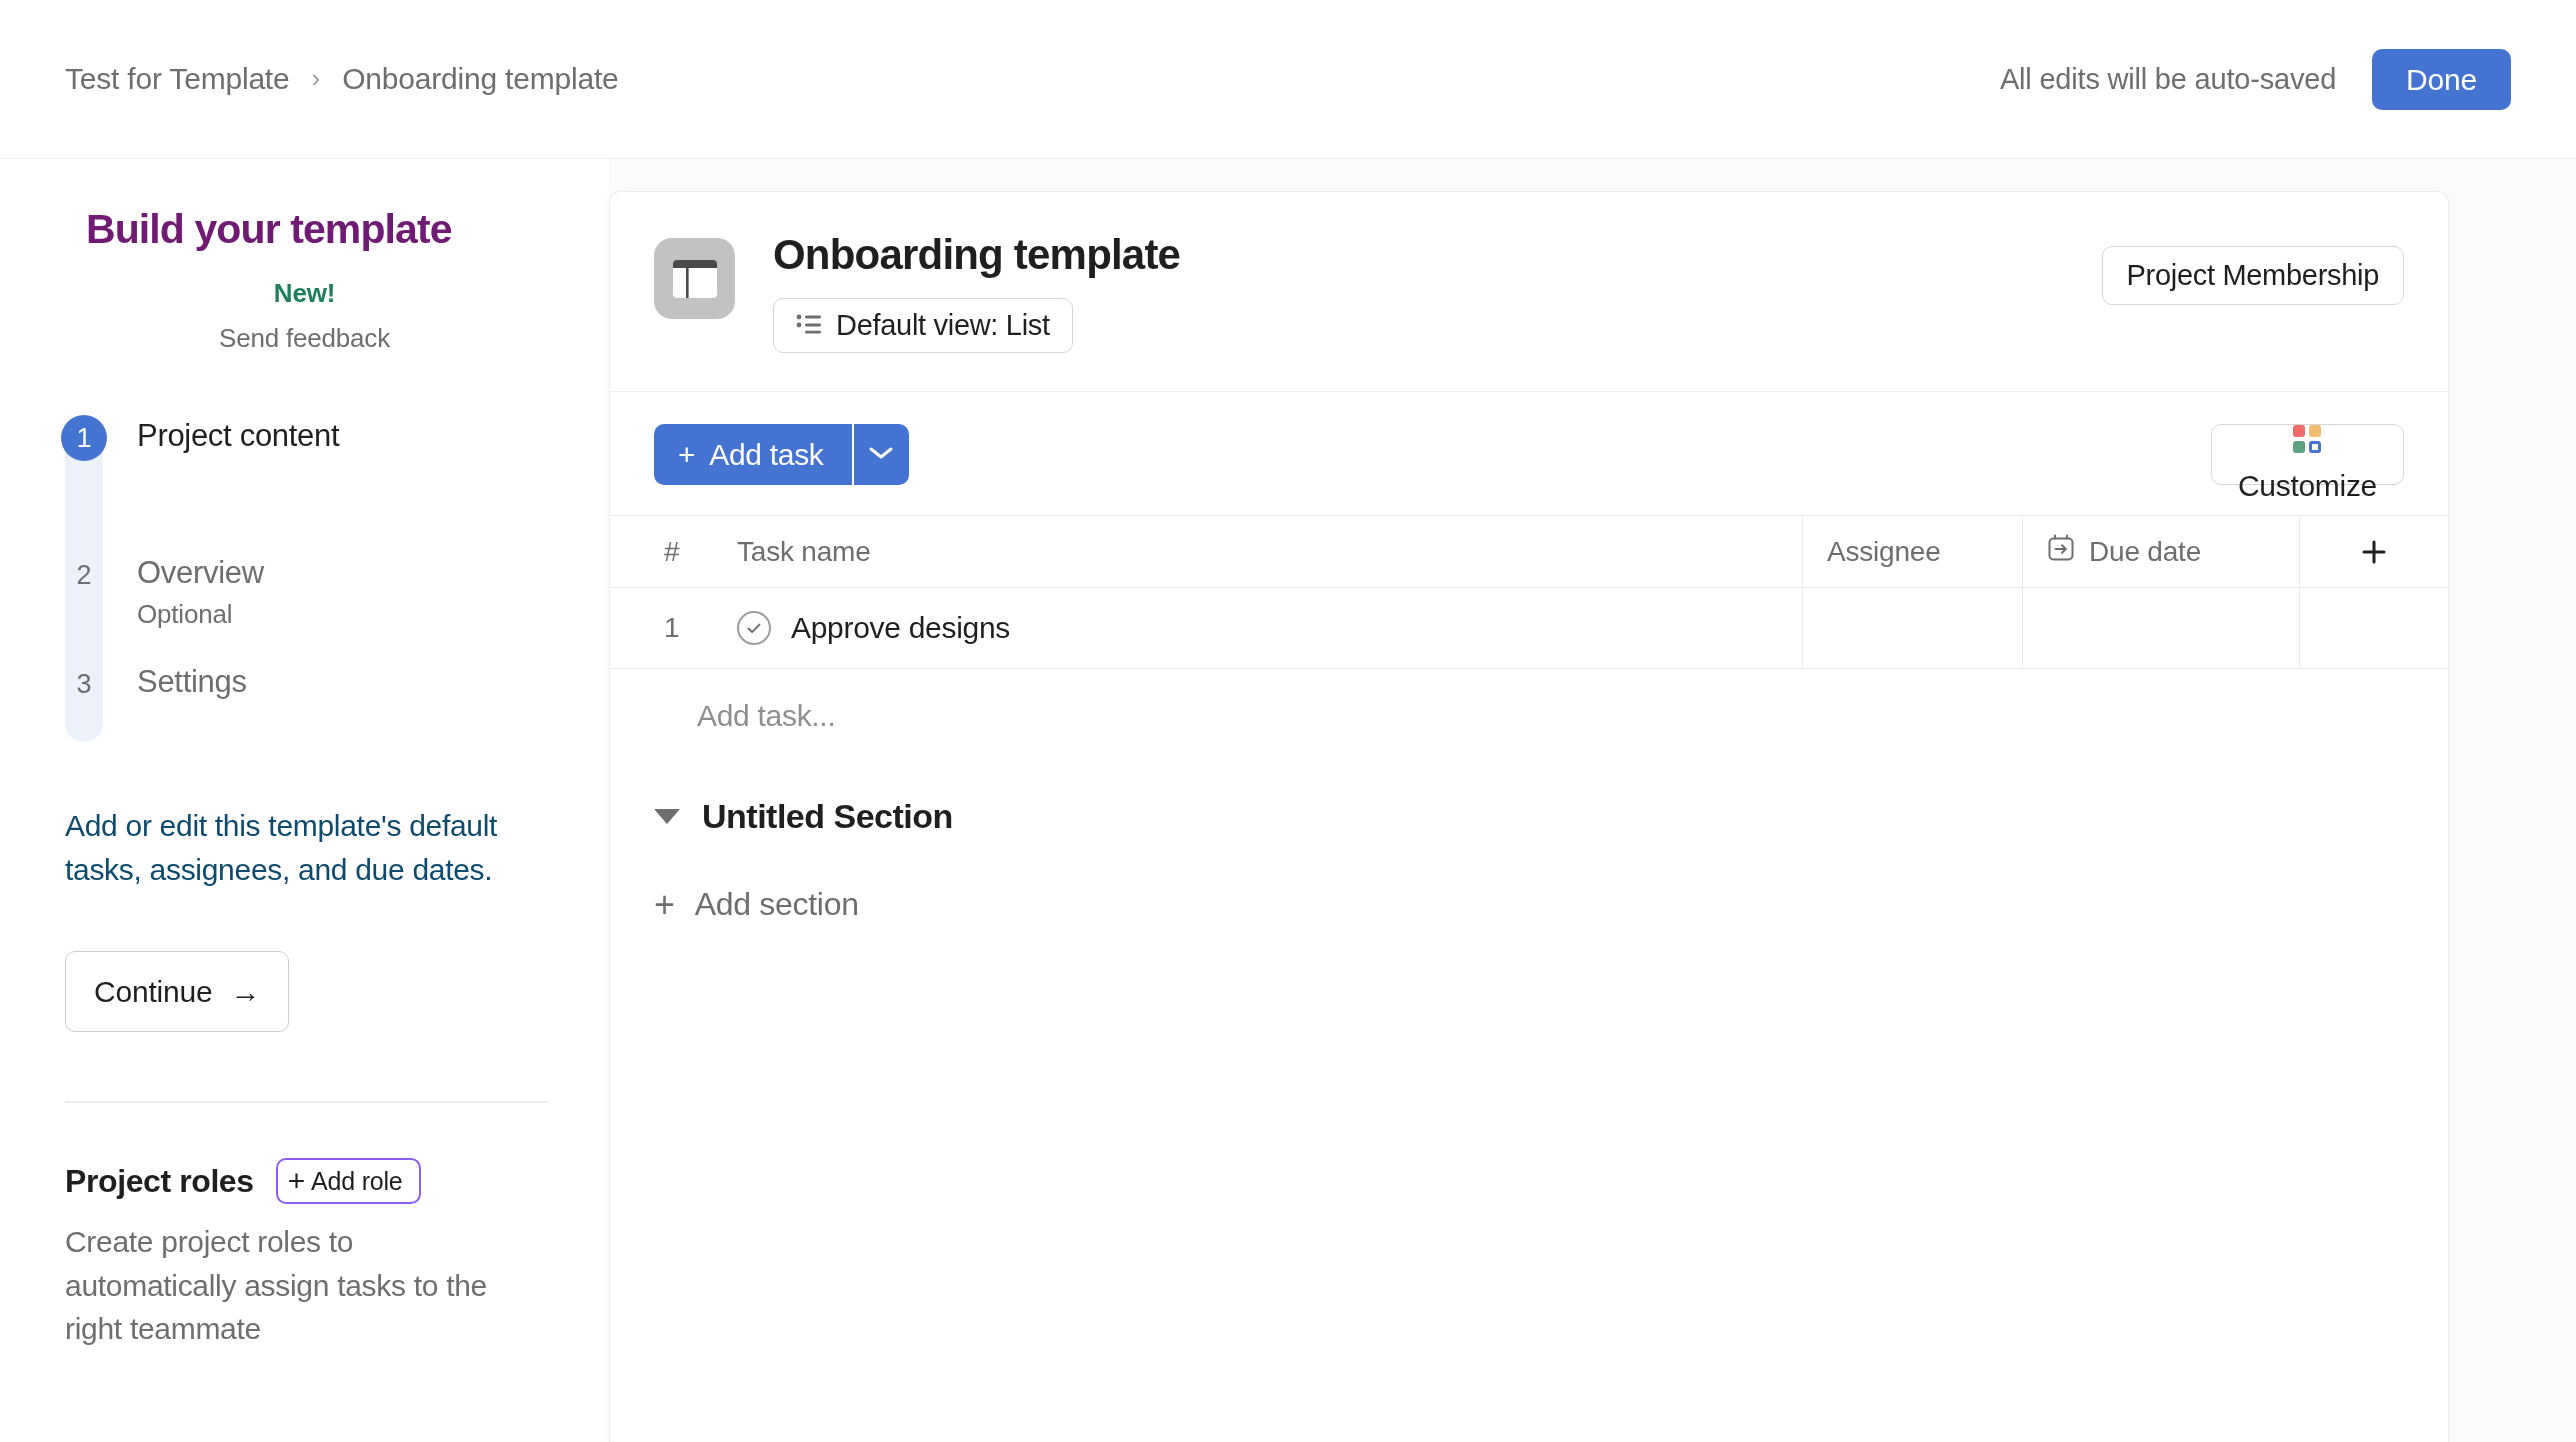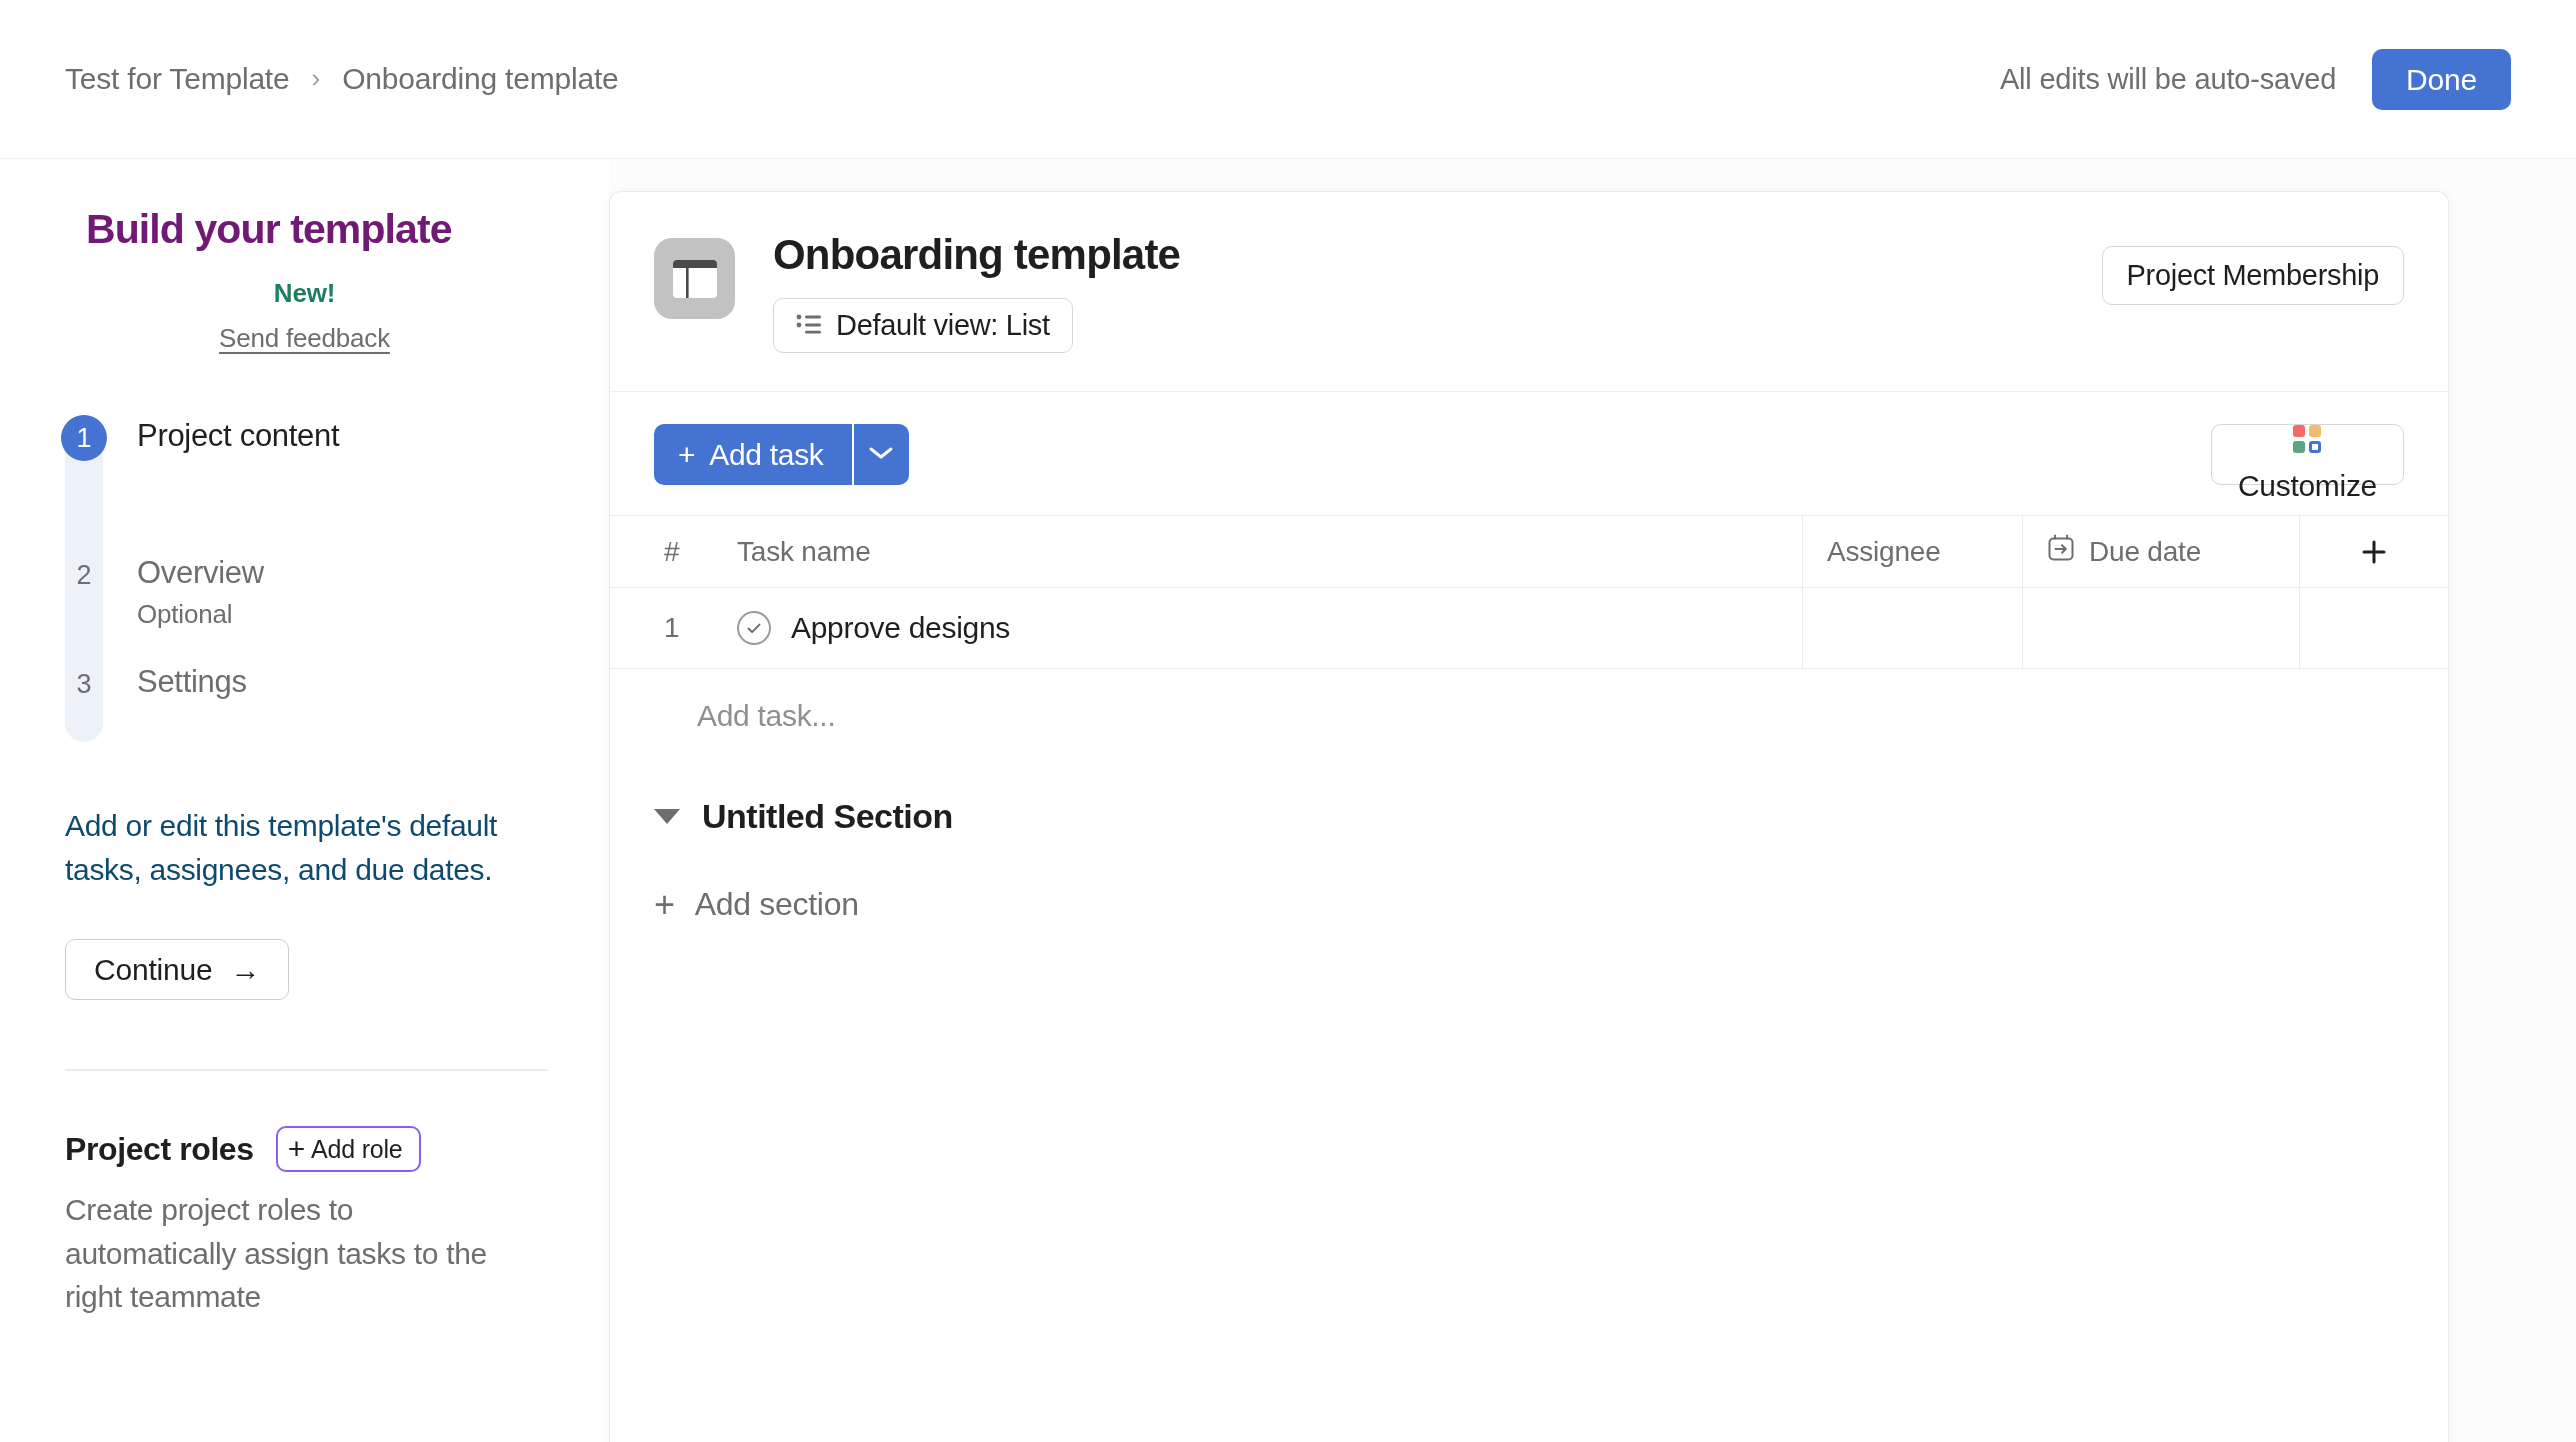--- a/index.html
+++ b/index.html
@@ -90,21 +90,20 @@
   }
   .new-badge {
     font-size: 26px;
     font-weight: 700;
     color: #1e7f5c;
     letter-spacing: -0.2px;
   }
   .feedback-link {
     font-size: 26px;
     color: #6d6e6f;
-    text-decoration: underline;
     text-underline-offset: 5px;
     cursor: pointer;
     letter-spacing: -0.2px;
   }
 
   
   .stepper {
     position: relative;
     margin-top: 61px;
     padding-left: 0;
@@ -166,25 +165,25 @@
 
   .sidebar-desc {
     margin-top: 52px;
     font-size: 30px;
     color: #0c4a6e;
     line-height: 1.45;
     letter-spacing: -0.3px;
     max-width: 466px;
   }
   .continue-btn {
-    margin-top: 48px;
+    margin-top: 60px;
     display: inline-flex;
     align-items: center;
     gap: 18px;
-    height: 61px;
+    height: 81px;
     padding: 0 28px;
     border: 1px solid #cfcbcb;
     border-radius: 10px;
     background: #ffffff;
     font-size: 30px;
     color: #1e1f21;
     cursor: pointer;
     letter-spacing: -0.2px;
   }
   .arrow-right { display: inline-block; line-height: 1; }

